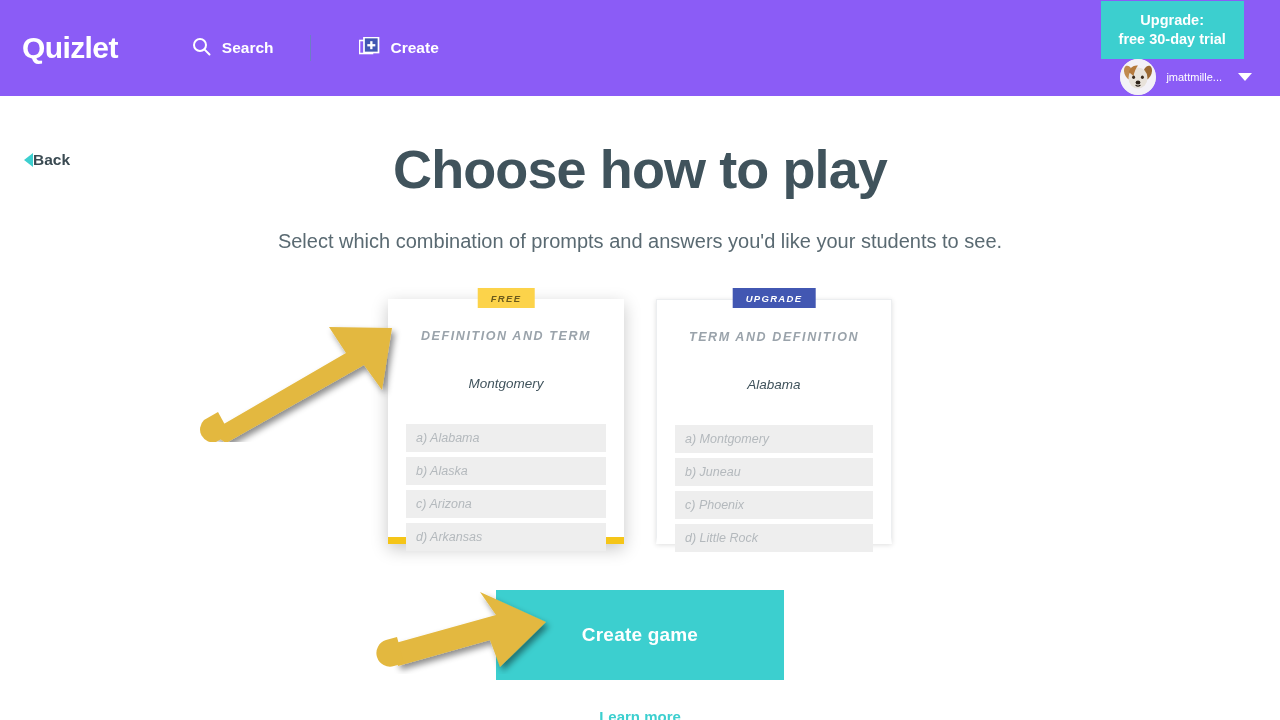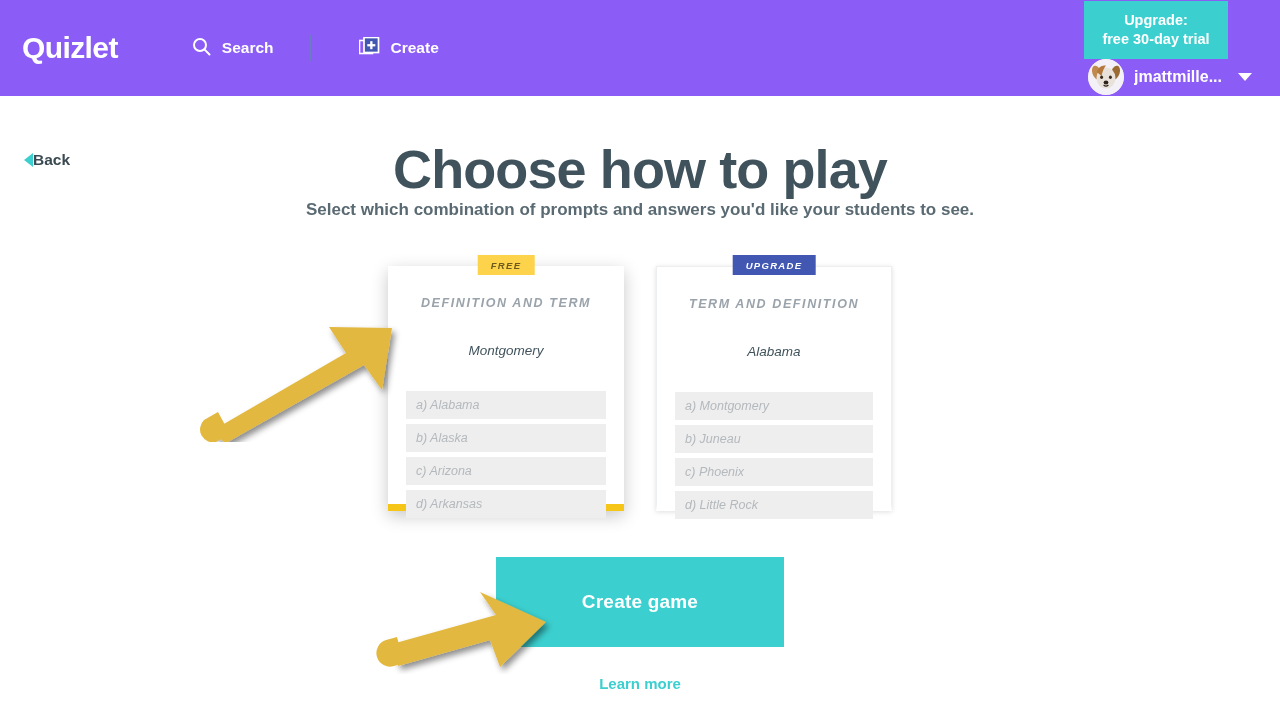--- a/index.html
+++ b/index.html
@@ -85,22 +85,22 @@
     width: 36px; height: 36px;
     border-radius: 50%;
     overflow: hidden;
     background: #eceaf2;
     flex-shrink: 0;
     display: block;
   }
 
   .username {
     color: #ffffff;
-    font-size: 16px;
-    font-weight: bold;
+    font-size: 11px;
+    font-weight: normal;
     max-width: 96px;
     white-space: nowrap;
     overflow: hidden;
   }
 
   .caret-down {
     width: 0; height: 0;
     border-left: 7px solid transparent;
     border-right: 7px solid transparent;
     border-top: 8px solid #ffffff;
@@ -134,22 +134,22 @@
     color: #40535c;
     font-size: 54px;
     font-weight: bold;
     letter-spacing: -0.9px;
     margin-top: 42px;
   }
 
   .page-subtitle {
     text-align: center;
     color: #5a6a72;
-    font-size: 17px;
-    font-weight: bold;
+    font-size: 20px;
+    margin-top: 30px;
   }
 
   
   .cards {
     display: flex;
     justify-content: center;
     gap: 32px;
     margin-top: 46px;
   }
 

